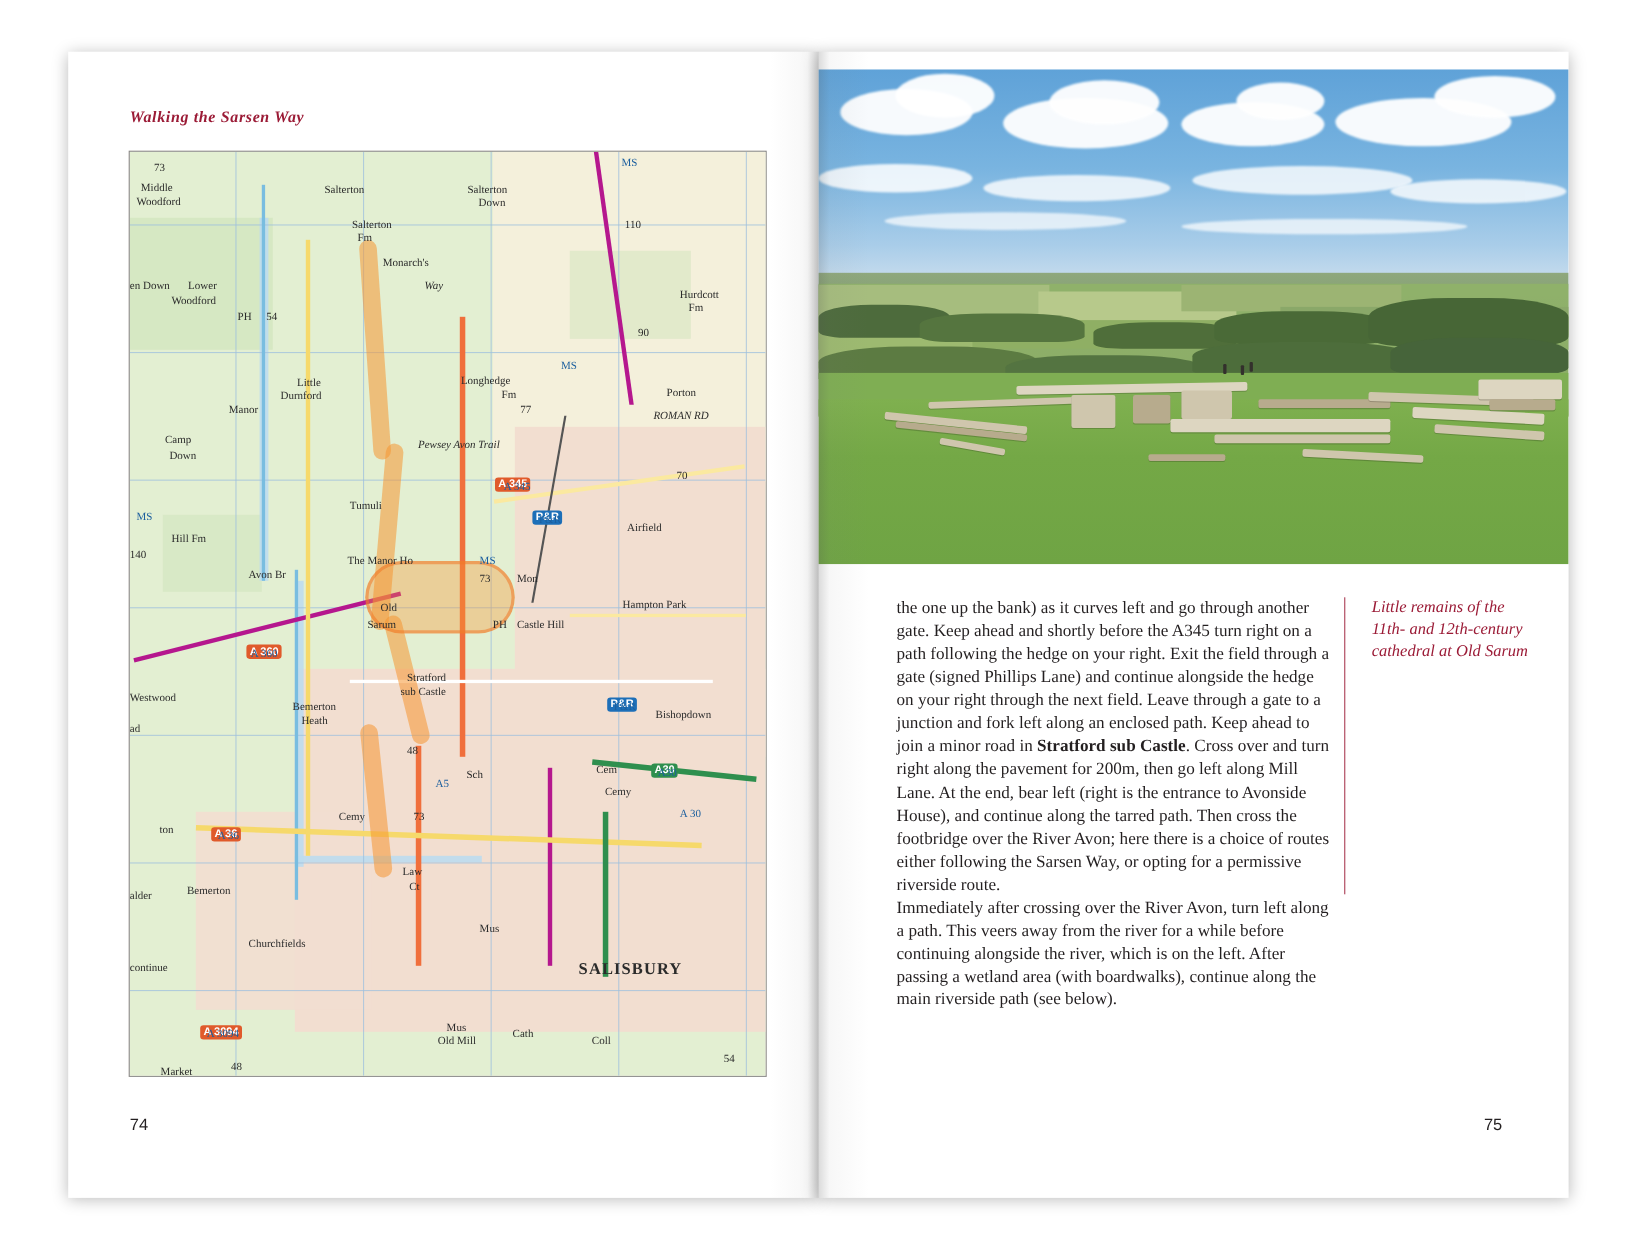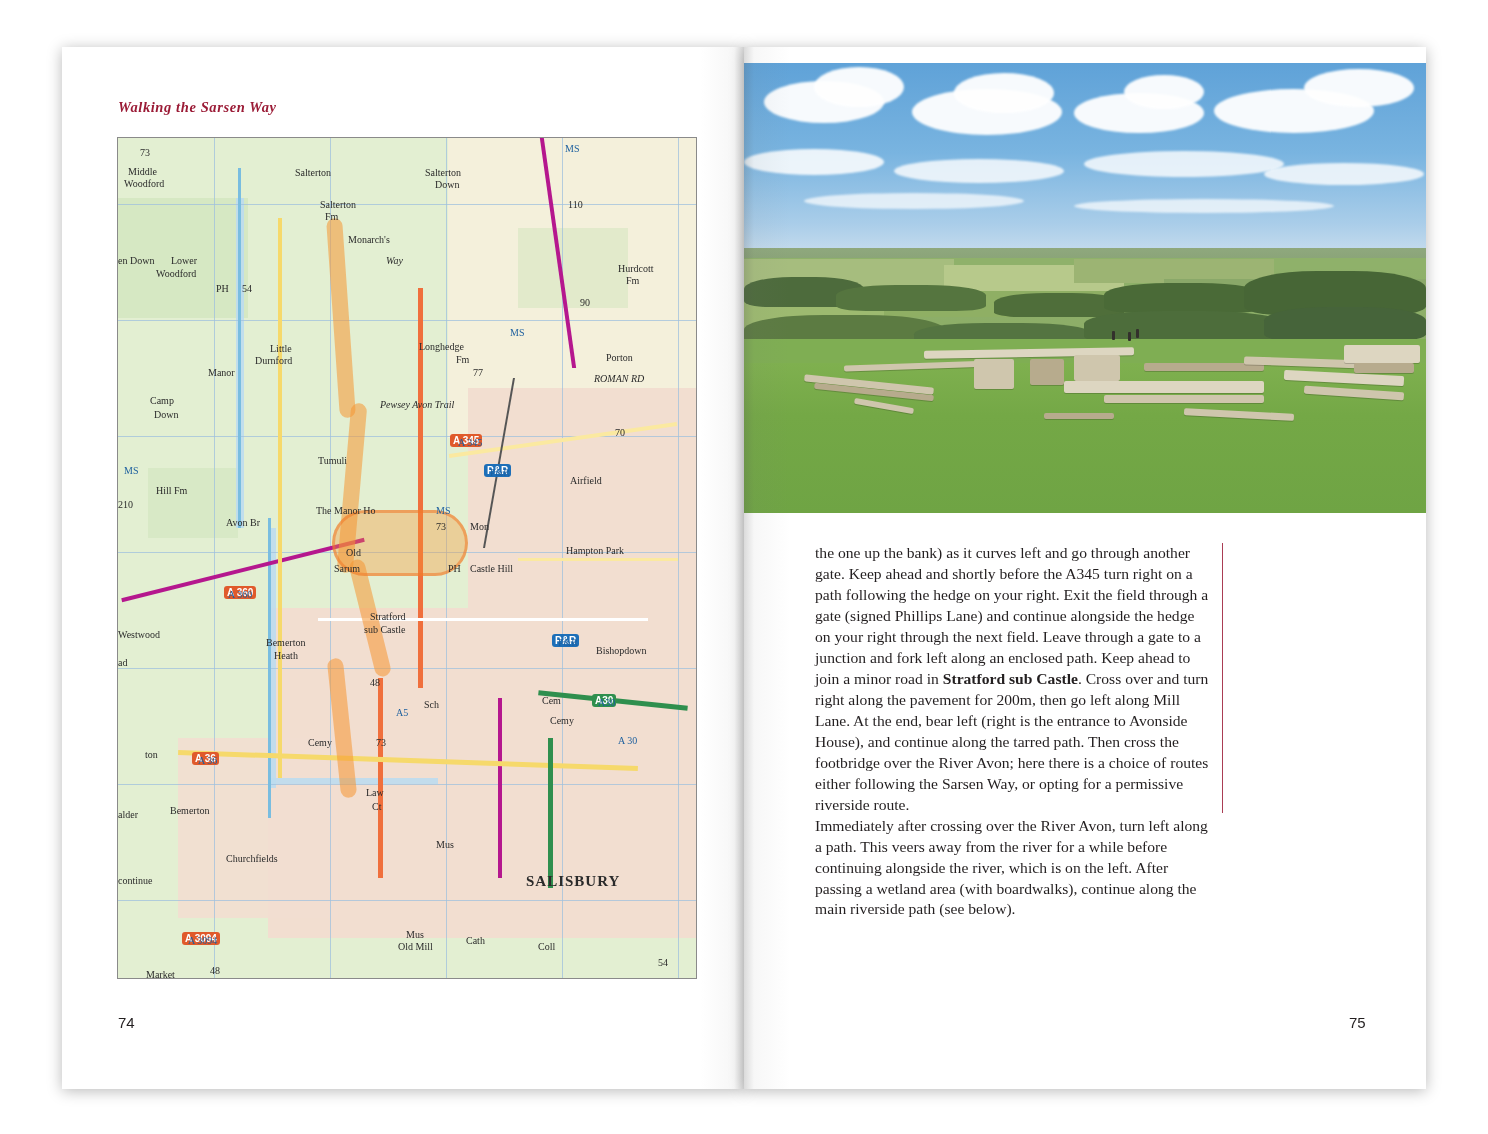--- a/index.html
+++ b/index.html
@@ -331,21 +331,21 @@
         <div class="maplabel" style="left: 200px; top: 318px;">Tumuli</div>
         <div class="maplabel blue" style="left: 6px; top: 328px;">MS</div>
         <div class="maplabel" style="left: 38px; top: 348px;">Hill Fm</div>
         <div class="maplabel" style="left: 198px; top: 368px;">The Manor Ho</div>
         <div class="maplabel" style="left: 452px; top: 338px;">Airfield</div>
         <div class="maplabel blue" style="left: 372px; top: 330px;">P&amp;R</div>
         <div class="maplabel blue" style="left: 318px; top: 368px;">MS</div>
         <div class="maplabel" style="left: 108px; top: 380px;">Avon Br</div>
         <div class="maplabel" style="left: 318px; top: 384px;">73</div>
         <div class="maplabel" style="left: 352px; top: 384px;">Mon</div>
-        <div class="maplabel" style="left: 0px; top: 362px;">210</div>
+        <div class="maplabel" style="left: 0px; top: 362px;">140</div>
         <div class="maplabel" style="left: 448px; top: 408px;">Hampton Park</div>
         <div class="maplabel" style="left: 228px; top: 410px;">Old</div>
         <div class="maplabel" style="left: 216px; top: 426px;">Sarum</div>
         <div class="maplabel" style="left: 330px; top: 426px;">PH</div>
         <div class="maplabel" style="left: 352px; top: 426px;">Castle Hill</div>
         <div class="maplabel blue" style="left: 110px; top: 452px;">A 360</div>
         <div class="maplabel" style="left: 252px; top: 474px;">Stratford</div>
         <div class="maplabel" style="left: 246px; top: 487px;">sub Castle</div>
         <div class="maplabel" style="left: 478px; top: 508px;">Bishopdown</div>
         <div class="maplabel" style="left: 148px; top: 500px;">Bemerton</div>
@@ -452,17 +452,18 @@
     <div class="figure" style="left:392px;top:266px;"></div>
   </div>
 
   <div class="rule"></div>
 
   <div class="bodycol">
     <p><span>the one up the bank) as it curves left and go through another gate. Keep ahead and shortly before the A345 turn right on a path following the hedge on your right. Exit the field through a gate (signed Phillips Lane) and continue alongside the hedge on your right through the next field. Leave through a gate to a junction and fork left along an enclosed path. Keep ahead to join a minor road in </span><span class="bold">Stratford sub Castle</span><span>. Cross over and turn right along the pavement for 200m, then go left along Mill Lane. At the end, bear left (right is the entrance to Avonside House), and continue along the tarred path. Then cross the footbridge over the River Avon; here there is a choice of routes either following the Sarsen Way, or opting for a permissive riverside route.</span></p>
     <p style="margin-top:0;">Immediately after crossing over the River Avon, turn left along a path. This veers away from the river for a while before continuing alongside the river, which is on the left. After passing a wetland area (with boardwalks), continue along the main riverside path (see below).</p>
   </div>
 
+  <div class="sidecol">Little remains of the 11th- and 12th-century cathedral at Old Sarum</div>
 
   <div class="folio folio-right">75</div>
 
   <div class="gutter-shadow"></div>
 </div>
 
 </body></html>

